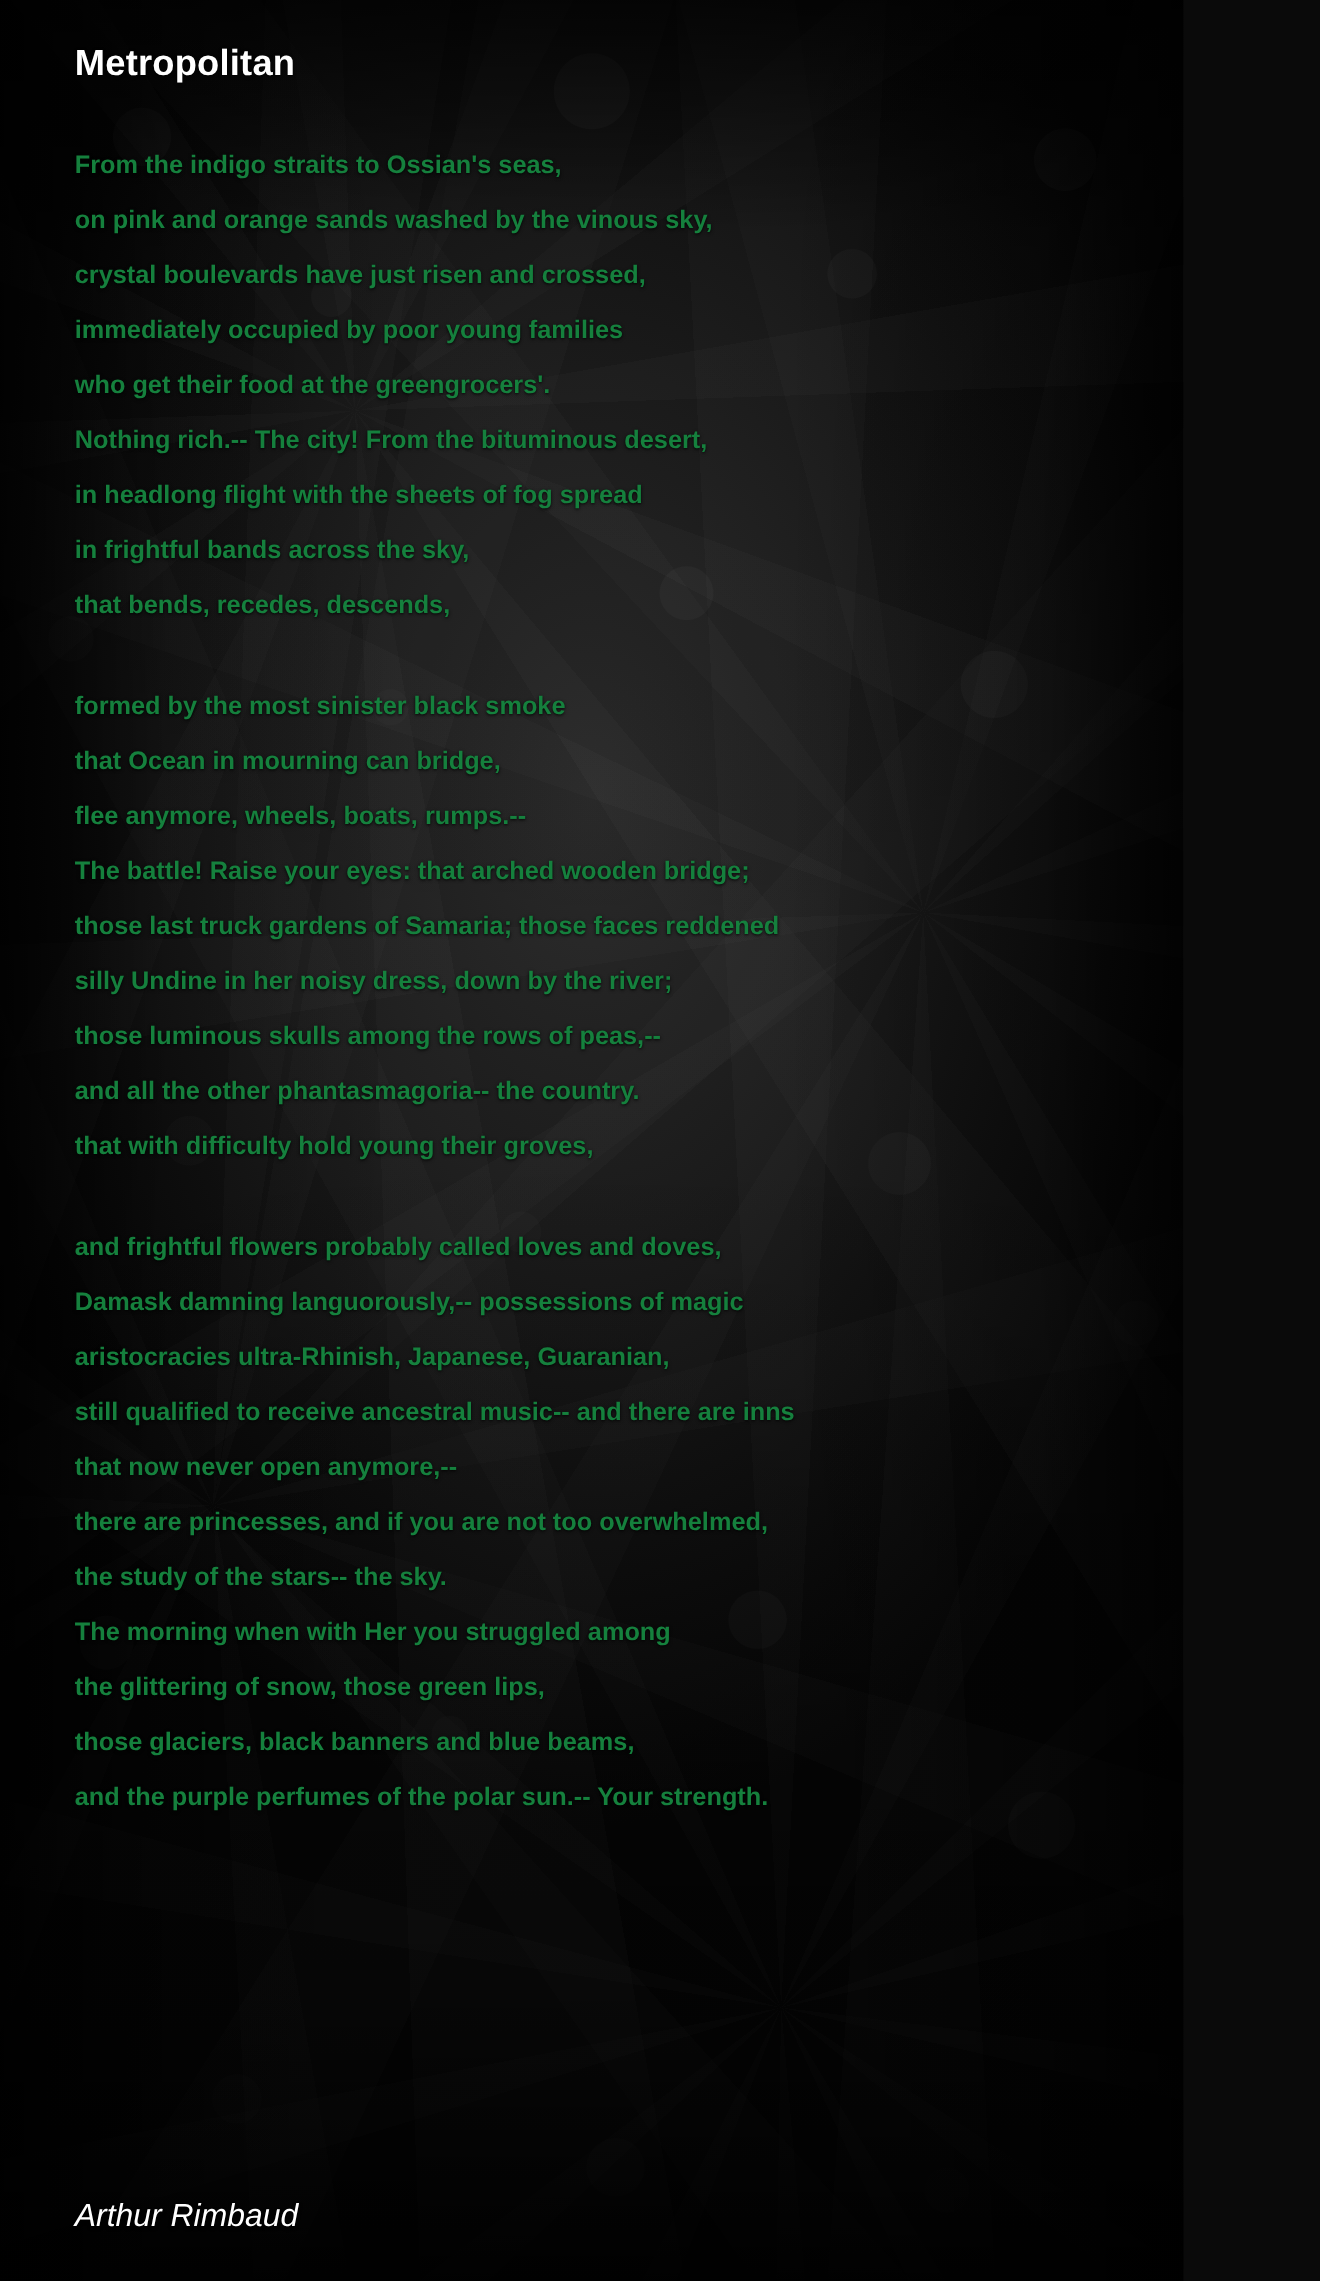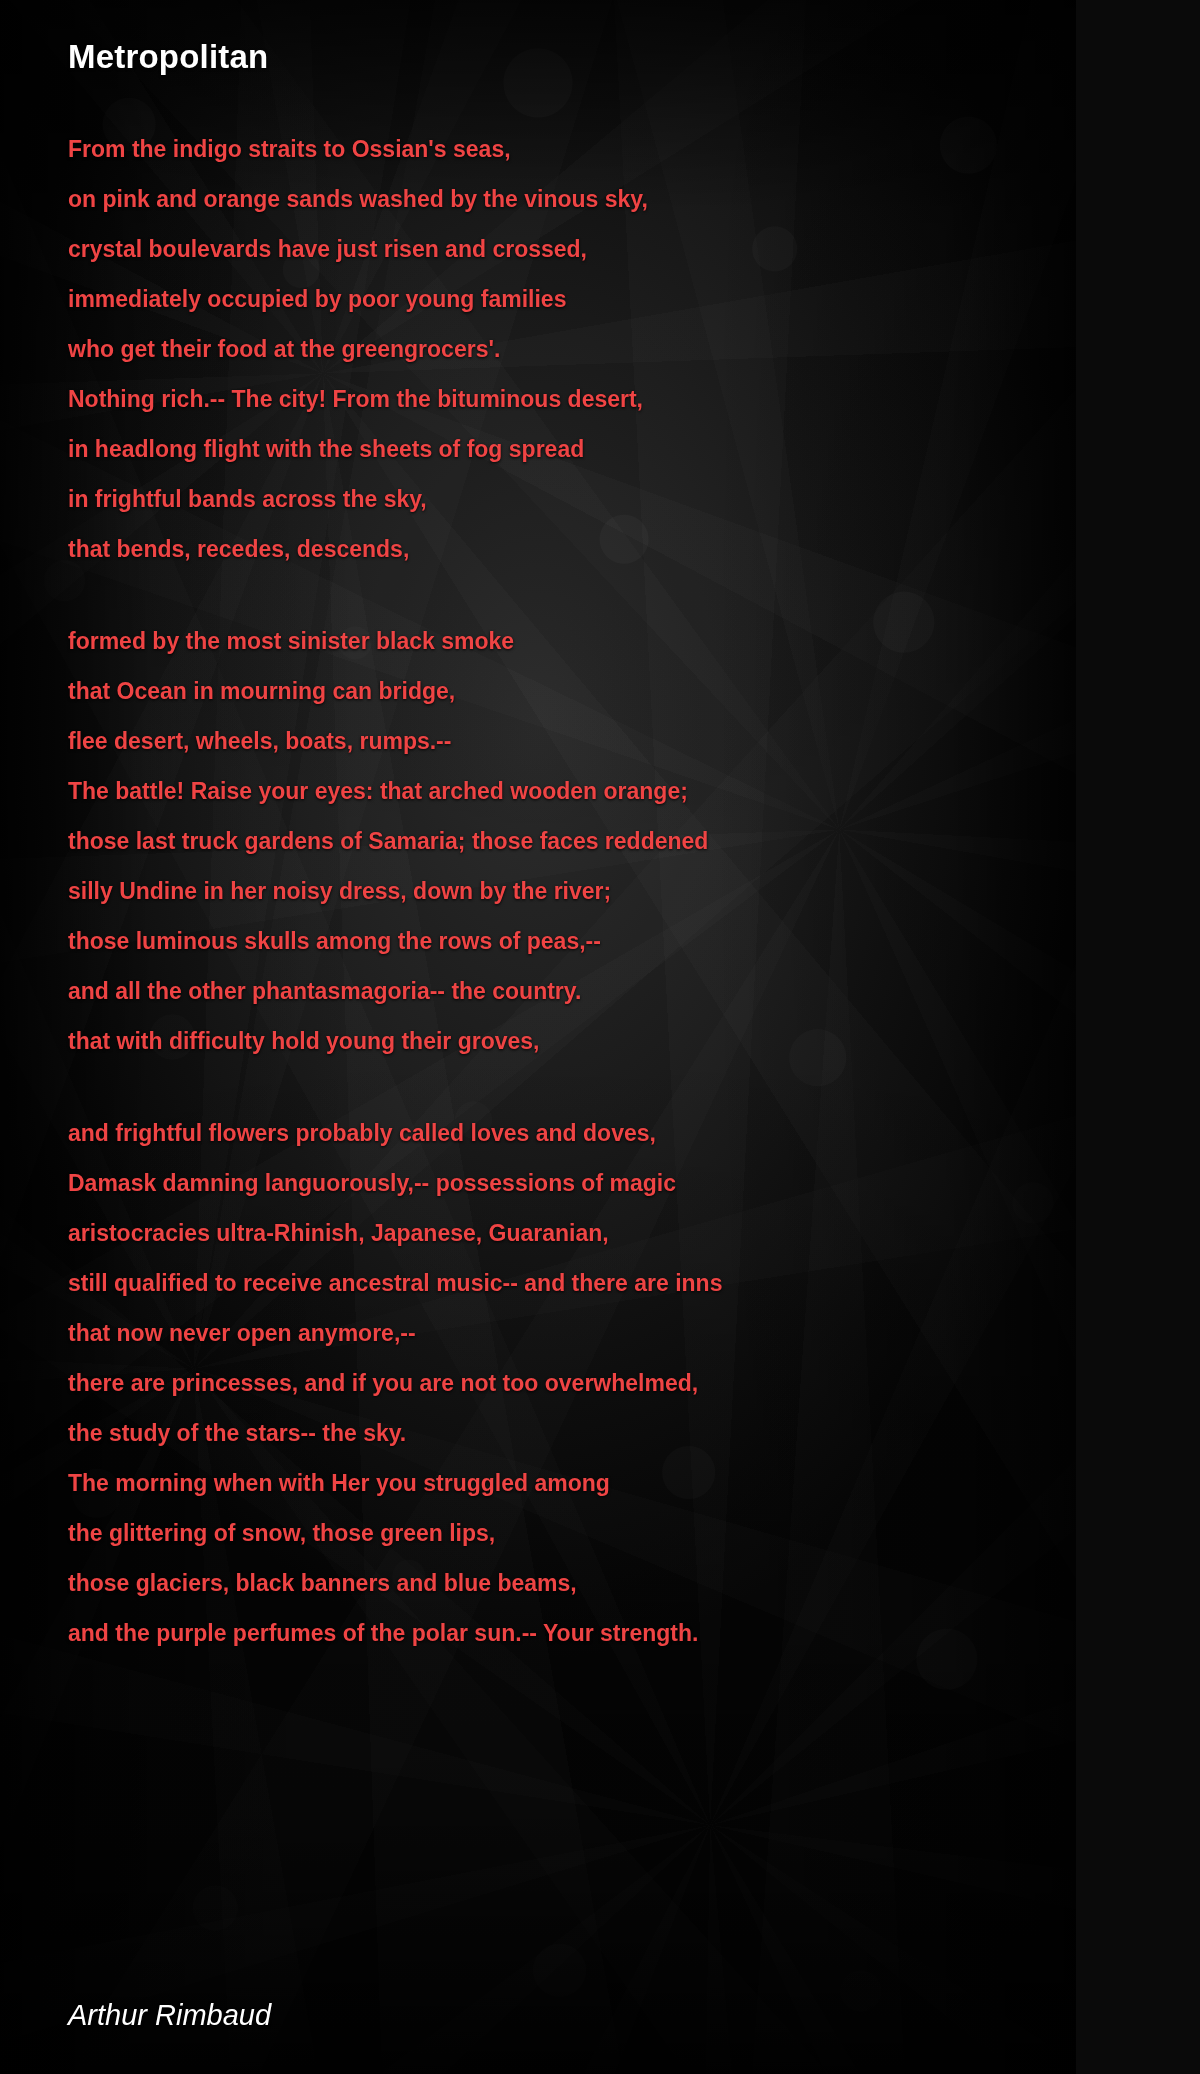--- a/index.html
+++ b/index.html
@@ -85,21 +85,21 @@
     font-weight: bold;
     letter-spacing: 0.2px;
     margin: 0 0 48px 0;
     text-shadow: 0 1px 3px rgba(0,0,0,0.9);
   }
 
   .stanza {
     margin: 0 0 42px 0;
   }
   .poem-line {
-    color: #ef4444;
+    color: #15803d;
     font-size: 23px;
     font-weight: bold;
     line-height: 50px;
     white-space: pre-wrap;
     text-shadow: 0 1px 3px rgba(0,0,0,0.95);
   }
 
   .poem-author {
     position: absolute;
     left: 68px;
@@ -131,22 +131,22 @@
           <div class="poem-line">immediately occupied by poor young families</div>
           <div class="poem-line">who get their food at the greengrocers'.</div>
           <div class="poem-line">Nothing rich.-- The city! From the bituminous desert,</div>
           <div class="poem-line">in headlong flight with the sheets of fog spread</div>
           <div class="poem-line">in frightful bands across the sky,</div>
           <div class="poem-line">that bends, recedes, descends,</div>
         </div>
         <div class="stanza">
           <div class="poem-line">formed by the most sinister black smoke</div>
           <div class="poem-line">that Ocean in mourning can bridge,</div>
-          <div class="poem-line">flee desert, wheels, boats, rumps.--</div>
-          <div class="poem-line">The battle! Raise your eyes: that arched wooden orange;</div>
+          <div class="poem-line">flee anymore, wheels, boats, rumps.--</div>
+          <div class="poem-line">The battle! Raise your eyes: that arched wooden bridge;</div>
           <div class="poem-line">those last truck gardens of Samaria; those faces reddened</div>
           <div class="poem-line">silly Undine in her noisy dress, down by the river;</div>
           <div class="poem-line">those luminous skulls among the rows of peas,--</div>
           <div class="poem-line">and all the other phantasmagoria-- the country.</div>
           <div class="poem-line">that with difficulty hold young their groves,</div>
         </div>
         <div class="stanza">
           <div class="poem-line">and frightful flowers probably called loves and doves,</div>
           <div class="poem-line">Damask damning languorously,-- possessions of magic</div>
           <div class="poem-line">aristocracies ultra-Rhinish, Japanese, Guaranian,</div>

